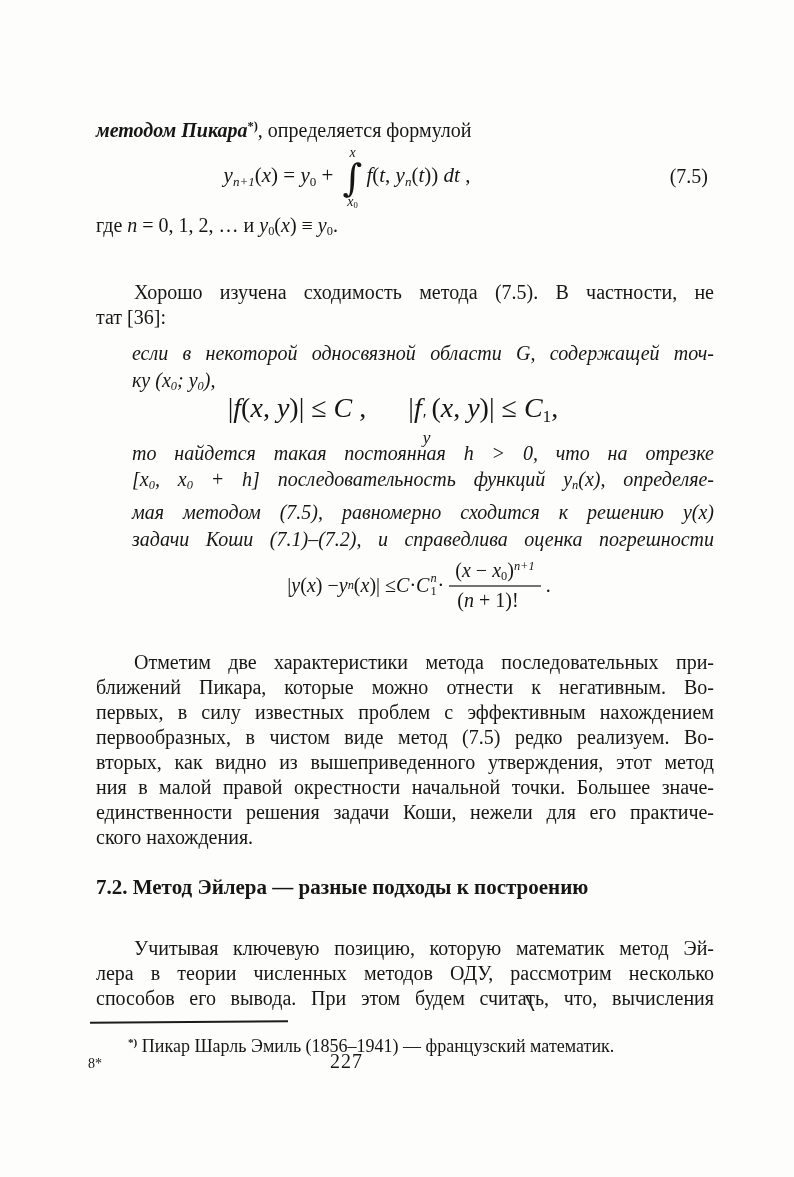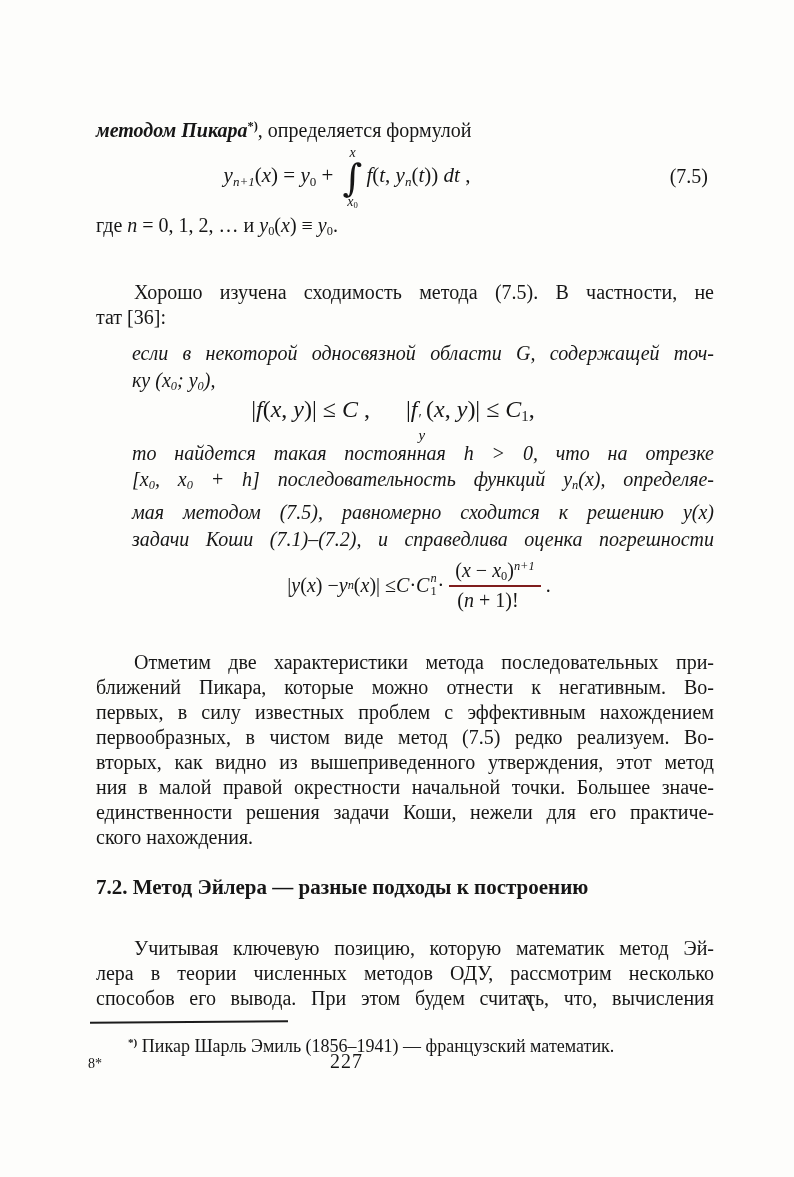--- a/index.html
+++ b/index.html
@@ -19,35 +19,35 @@
   
   .it{font-style:italic;}
   .bd{font-weight:bold;}
   .bdit{font-weight:bold;font-style:italic;}
   .sb{font-size:0.62em;vertical-align:-0.28em;}
   .sp{font-size:0.62em;vertical-align:0.55em;}
   .stack{display:inline-flex;flex-direction:column;align-items:flex-start;
          font-size:0.62em;line-height:1.05;vertical-align:-0.45em;margin:0 1px;}
   .frac{display:inline-flex;flex-direction:column;
         vertical-align:middle;margin:0 5px;line-height:1.2;}
-  .frac .den{border-top:2px solid #7f1d1d;padding:1px 8px 0;}
+  .frac .den{border-top:2px solid #737373;padding:1px 8px 0;}
   .frac .num{padding:0 6px 1px;}
   .int-col{display:inline-flex;flex-direction:column;align-items:center;
            vertical-align:middle;margin:0 4px;line-height:1;}
   .int-col .ilim{font-size:14px;line-height:1.15;}
   .int-col .iglyph{font-size:38px;line-height:0.85;font-family:"DejaVu Serif",serif;}
   
   .eq-row{position:relative;display:flex;justify-content:center;align-items:center;
           height:66px;margin:2px 0;font-size:21px;}
   .eq-inner{transform:translateX(-58px);white-space:nowrap;}
   .eq-label{position:absolute;right:6px;top:20px;font-size:20px;}
   
   .theorem{margin-top:10px;margin-left:36px;width:582px;}
   .theorem .jl,.theorem .ll{line-height:26.5px;font-style:italic;}
-  .formula-row{display:flex;justify-content:center;align-items:center;font-size:24px;}
+  .formula-row{display:flex;justify-content:center;align-items:center;font-size:28px;}
   .cond-row{height:36px;margin:2px 0;}
   .cond-row .f-inner{transform:translateX(-30px);white-space:nowrap;}
   .err-row{height:58px;margin:4px 0 6px;font-size:20px;}
   .err-row .f-inner{transform:translateX(14px);white-space:nowrap;display:inline-flex;align-items:center;}
   .para{margin-top:8px;}
   .para-remarks{margin-top:8px;}
   .heading{margin:24px 0 0;font-size:21px;line-height:26px;font-weight:bold;
            text-align:left;font-family:"Liberation Serif","DejaVu Serif",serif;}
   .para-euler{margin-top:16px;}
   .footnote-rule{margin-top:10px;margin-left:-6px;width:198px;height:0;

